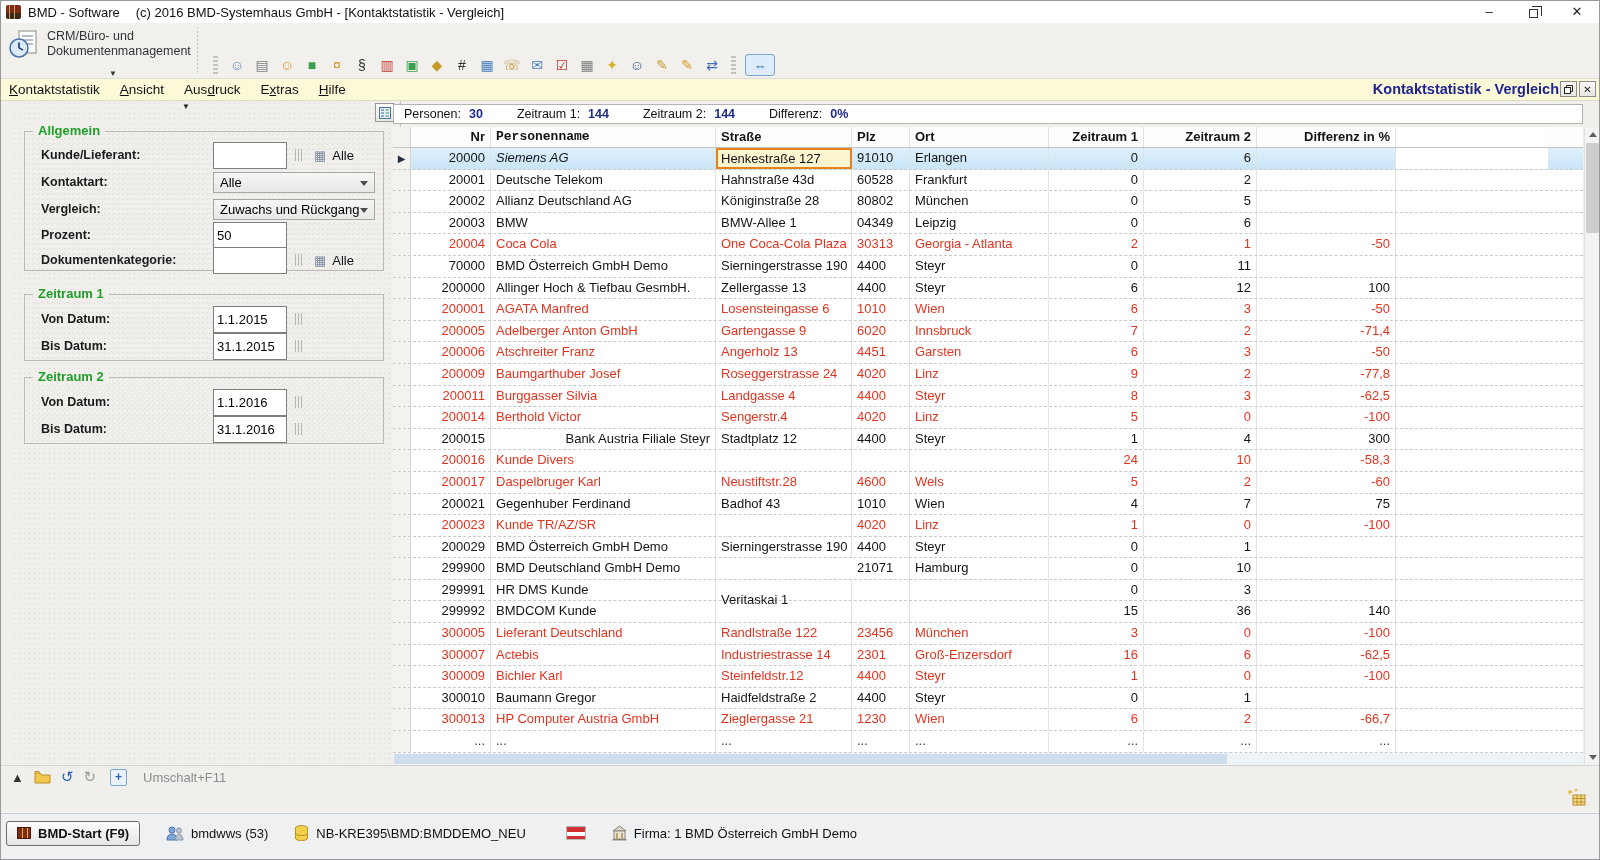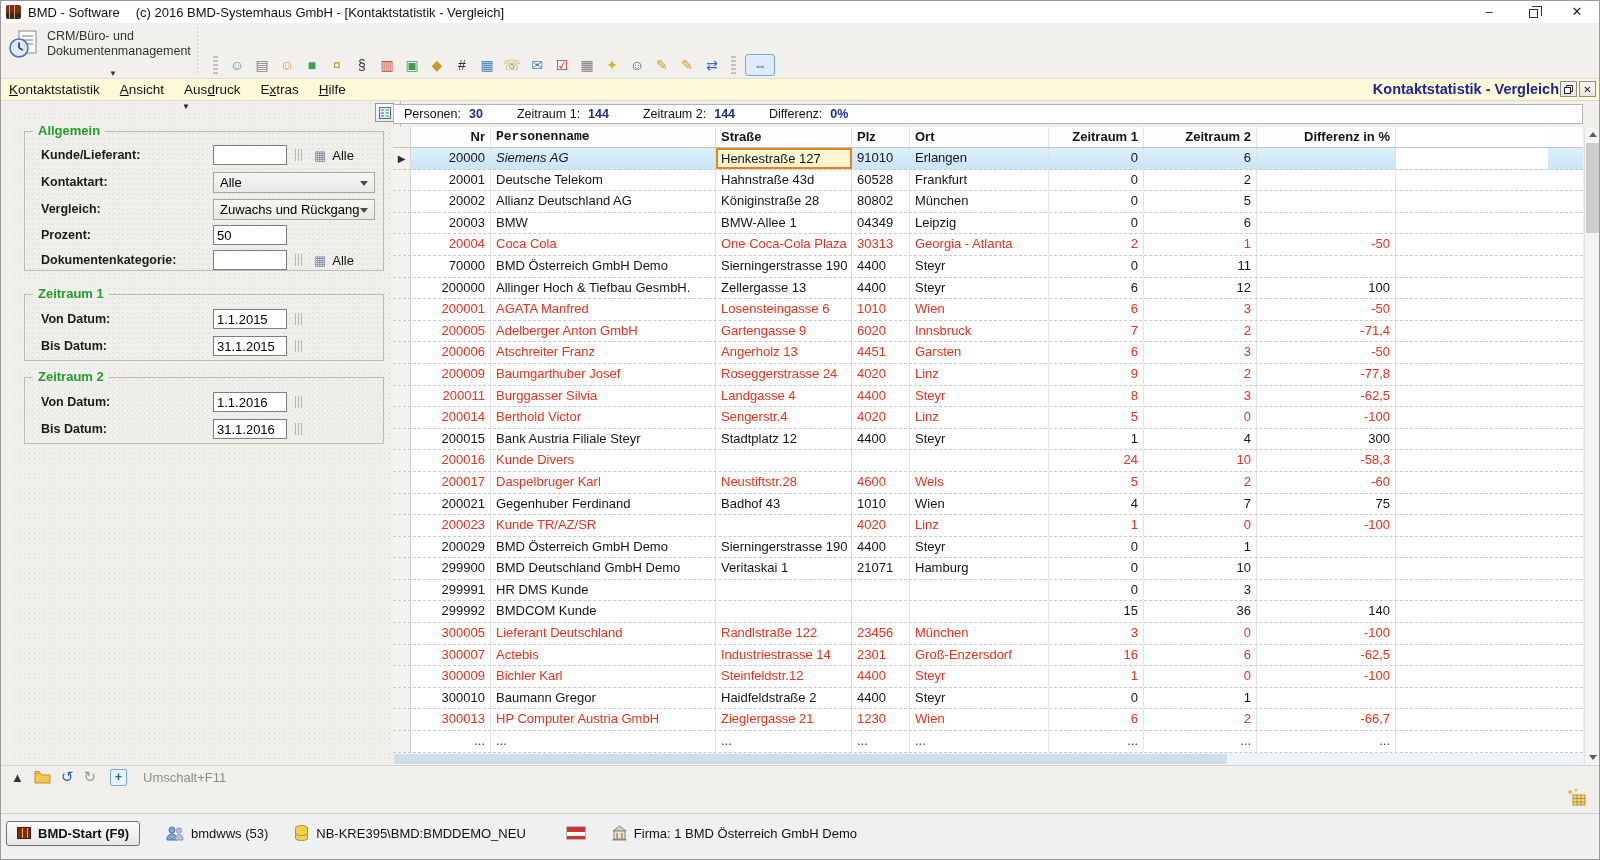--- a/index.html
+++ b/index.html
@@ -42,21 +42,21 @@
   .menu-overflow-caret{position:absolute;left:181px;top:101px;font-size:8px;color:#222;z-index:5;}
 
   
   .leftpanel{position:absolute;left:11px;top:100px;width:389px;height:664px;border-right:1px solid #c7c4bf;}
   .panelbtn{position:absolute;right:6px;top:2px;width:19px;height:19px;border:1px solid #9a9893;background:linear-gradient(#ffffff,#e9e7e3);display:flex;align-items:center;justify-content:center;}
   .gbox{position:absolute;left:12px;width:360px;border:1px solid #bdbab4;}
   .gtitle{position:absolute;top:-9px;left:8px;background:#f1efec;padding:0 5px;font-size:13px;font-weight:bold;color:#1f9e28;}
   .frow{position:absolute;left:16px;right:8px;height:22px;display:flex;align-items:center;}
   .flabel{font-size:12.5px;font-weight:bold;color:#1b1b1b;}
   .fctl{position:absolute;left:172px;display:flex;align-items:center;}
-  .tinput{height:20px;border:1px solid #7f7f7f;background:#fff;font-size:13px;padding:0 3px;width:74px;}
+  .tinput{height:27px;border:1px solid #7f7f7f;background:#fff;font-size:13px;padding:0 3px;width:74px;}
   .dd{width:162px;height:21px;border:1px solid #a6a6a6;background:linear-gradient(#f6f6f5,#e9e8e6);display:flex;align-items:center;font-size:13px;padding:0 6px;position:relative;}
   .dd .chev{position:absolute;right:6px;top:8px;width:0;height:0;border-left:4px solid transparent;border-right:4px solid transparent;border-top:5px solid #4a4a4a;}
   .pick{width:9px;height:12px;margin-left:8px;background:repeating-linear-gradient(90deg,#b3b0ab 0 1px,transparent 1px 3px);opacity:.9;}
   .lkgrid{margin-left:10px;font-size:13px;color:#7d8aa0;}
   .lklabel{margin-left:6px;font-size:13px;color:#111;}
 
   
   .gridarea{position:absolute;left:390px;top:100px;right:0;height:664px;}
   .statsbar{position:absolute;left:2px;top:3px;right:16px;height:20px;background:#fff;border:1px solid #b6b3ae;display:flex;align-items:center;font-size:12.5px;color:#111;}
   .statsbar .pair{display:flex;margin-left:10px;}
@@ -471,21 +471,21 @@
           <div class="gcell" style="width: 58px;">4020</div>
           <div class="gcell" style="width: 139px;">Linz</div>
           <div class="gcell r" style="width: 95px;">5</div>
           <div class="gcell r" style="width: 113px;">0</div>
           <div class="gcell r" style="width: 139px;">-100</div>
           <div class="gcell filler" style="width: 152px;"></div>
         </div>
         <div class="grow">
           <div class="gcell selcol" style="width: 18px;"></div>
           <div class="gcell r" style="width: 80px;">200015</div>
-          <div class="gcell" style="width: 225px;">Bank Austria Filiale Steyr</div>
+          <div class="gcell" style="width: 225px; text-align: right;">Bank Austria Filiale Steyr</div>
           <div class="gcell" style="width: 136px;">Stadtplatz 12</div>
           <div class="gcell" style="width: 58px;">4400</div>
           <div class="gcell" style="width: 139px;">Steyr</div>
           <div class="gcell r" style="width: 95px;">1</div>
           <div class="gcell r" style="width: 113px;">4</div>
           <div class="gcell r" style="width: 139px;">300</div>
           <div class="gcell filler" style="width: 152px;"></div>
         </div>
         <div class="grow red">
           <div class="gcell selcol" style="width: 18px;"></div>
@@ -544,21 +544,21 @@
           <div class="gcell" style="width: 139px;">Steyr</div>
           <div class="gcell r" style="width: 95px;">0</div>
           <div class="gcell r" style="width: 113px;">1</div>
           <div class="gcell r" style="width: 139px;"></div>
           <div class="gcell filler" style="width: 152px;"></div>
         </div>
         <div class="grow">
           <div class="gcell selcol" style="width: 18px;"></div>
           <div class="gcell r" style="width: 80px;">299900</div>
           <div class="gcell" style="width: 225px;">BMD Deutschland GmbH Demo</div>
-          <div class="gcell" style="width: 136px;">Veritaskai 1</div>
+          <div class="gcell" style="width: 136px; margin-top: 32px;">Veritaskai 1</div>
           <div class="gcell" style="width: 58px;">21071</div>
           <div class="gcell" style="width: 139px;">Hamburg</div>
           <div class="gcell r" style="width: 95px;">0</div>
           <div class="gcell r" style="width: 113px;">10</div>
           <div class="gcell r" style="width: 139px;"></div>
           <div class="gcell filler" style="width: 152px;"></div>
         </div>
         <div class="grow">
           <div class="gcell selcol" style="width: 18px;"></div>
           <div class="gcell r" style="width: 80px;">299991</div>

